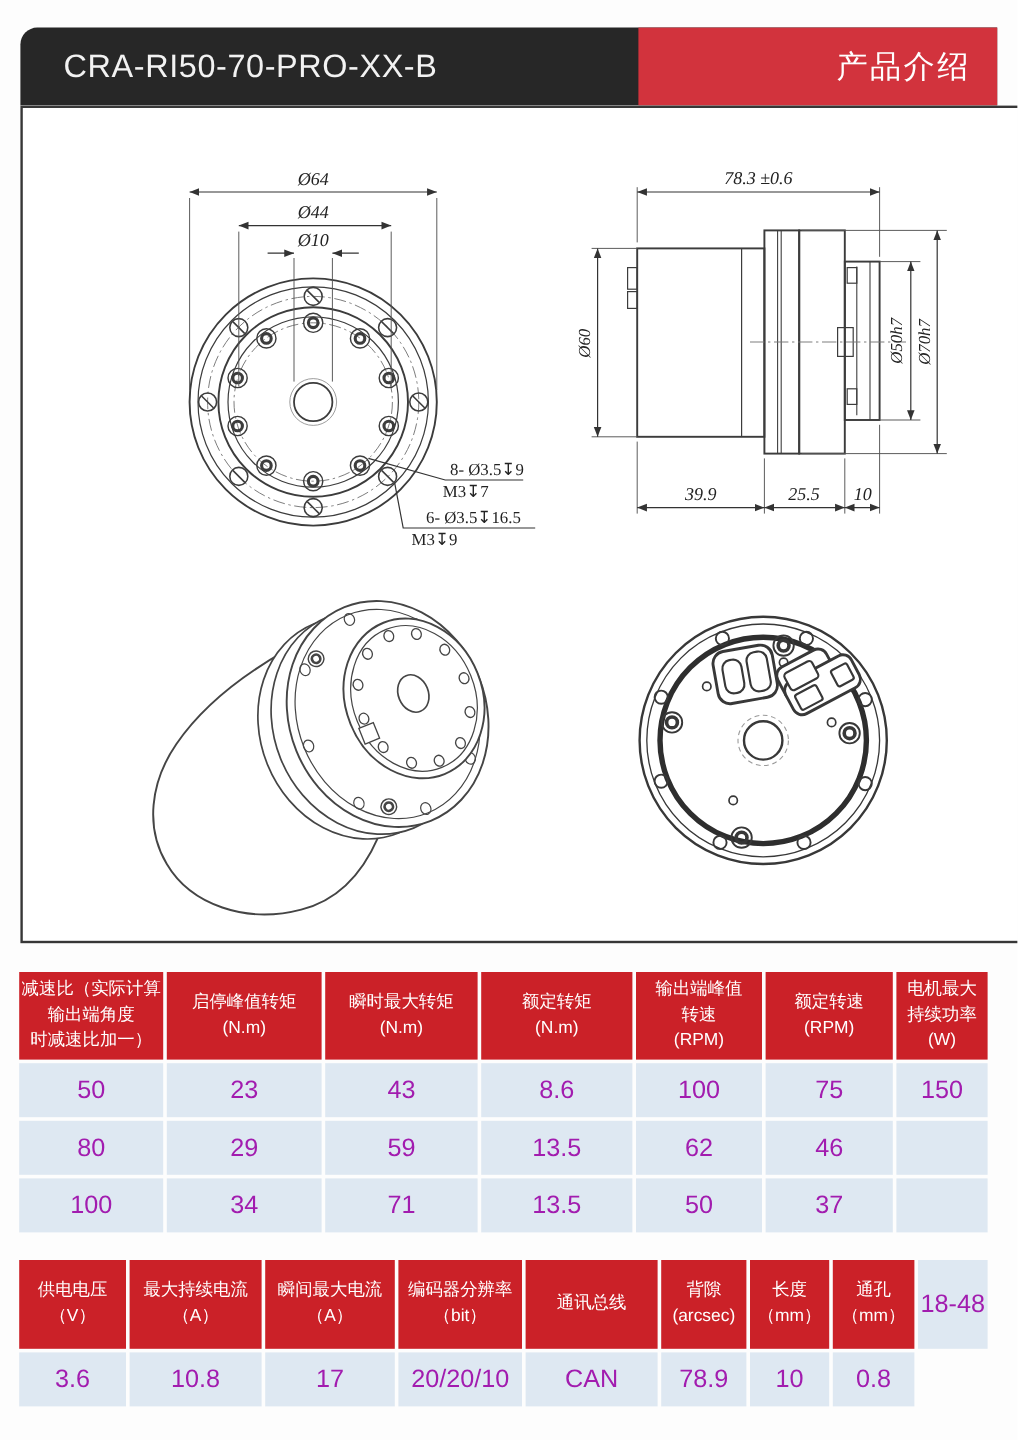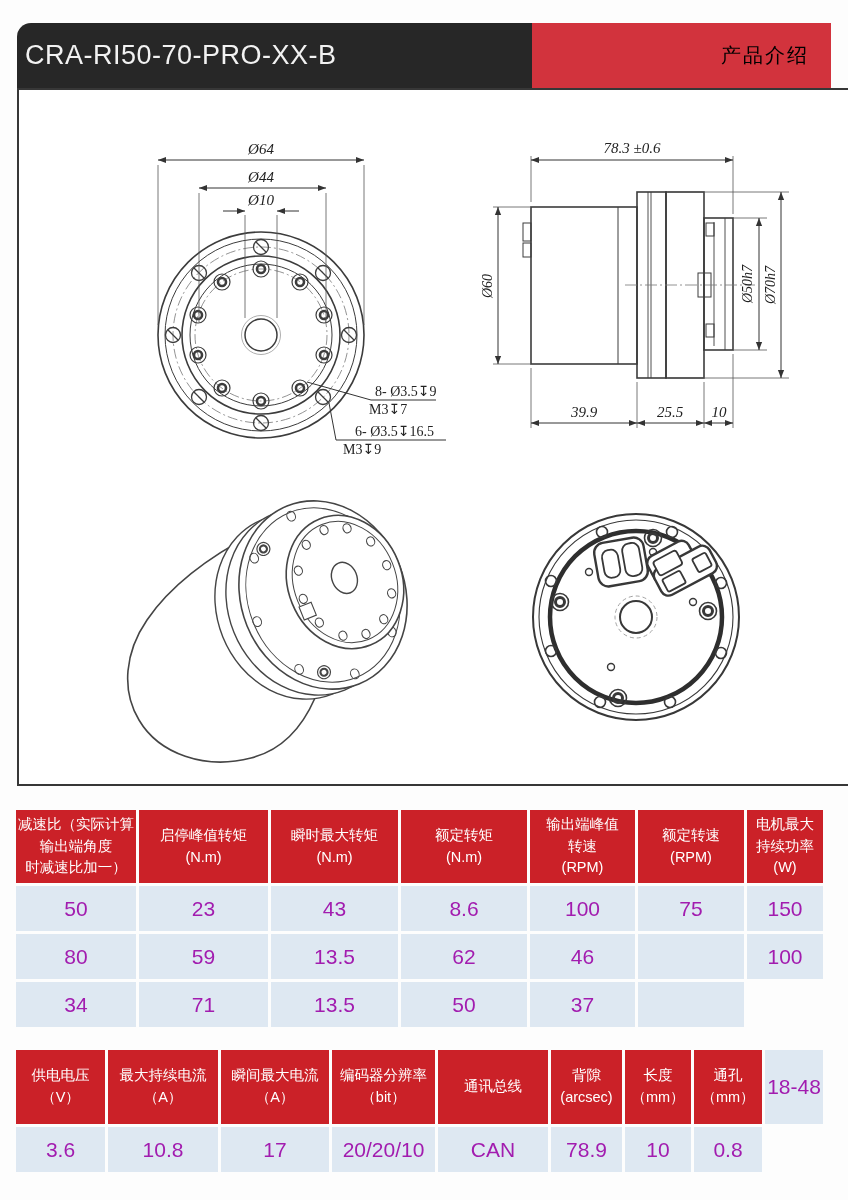--- a/index.html
+++ b/index.html
@@ -1,23 +1,23 @@
 <!DOCTYPE html>
 <html><head>
 <meta charset="utf-8">
 <style>
   html,body{margin:0;padding:0;background:#ffffff;}
   .page{position:relative;width:848px;height:1200px;background:#fdfdfd;overflow:hidden;
         font-family:"Liberation Sans","DejaVu Sans",sans-serif;}
   .banner-black{position:absolute;left:17px;top:23px;width:814px;height:65px;background:#272727;
-        border-radius:14px 0 0 0;display:flex;align-items:center;padding-left:8px;box-sizing:border-box;}
+        border-radius:14px 0 0 0;display:flex;align-items:center;padding-left:36px;box-sizing:border-box;}
   .banner-black span{color:#f2f2f2;font-size:27px;letter-spacing:.5px;}
   .banner-red{position:absolute;left:532px;top:23px;width:299px;height:65px;background:#d2333d;
         display:flex;align-items:center;justify-content:flex-end;padding-right:22px;box-sizing:border-box;}
-  .banner-red span{color:#000000;font-size:20px;font-weight:500;letter-spacing:2px;}
+  .banner-red span{color:#ffffff;font-size:26px;font-weight:500;letter-spacing:2px;}
   .drawing-box{position:absolute;left:17px;top:88px;width:810px;height:694px;background:#ffffff;
         border:2px solid #373737;padding-left:36px;}
   .spec-table{position:absolute;display:grid;column-gap:3px;row-gap:3px;}
   .t1{left:16px;top:810px;width:807px;
       grid-template-columns:120px 129px 127px 126px 105px 106px 76px;
       grid-template-rows:73px 45px 45px 45px;}
   .t2{left:16px;top:1050px;width:807px;
       grid-template-columns:89px 110px 108px 103px 110px 71px 66px 68px 58px;
       grid-template-rows:74px 45px;border-radius:31px;}
   .hcell{background:#cb2128;color:#ffffff;display:flex;align-items:center;justify-content:center;
@@ -297,20 +297,21 @@
 
     <div class="dcell">50</div>
     <div class="dcell">23</div>
     <div class="dcell">43</div>
     <div class="dcell">8.6</div>
     <div class="dcell">100</div>
     <div class="dcell">75</div>
     <div class="dcell">150</div>
 
     <div class="dcell">80</div>
+    <div class="dcell">29</div>
     <div class="dcell">59</div>
     <div class="dcell">13.5</div>
     <div class="dcell">62</div>
     <div class="dcell">46</div>
     <div class="dcell"></div>
 
     <div class="dcell">100</div>
     <div class="dcell">34</div>
     <div class="dcell">71</div>
     <div class="dcell">13.5</div>

